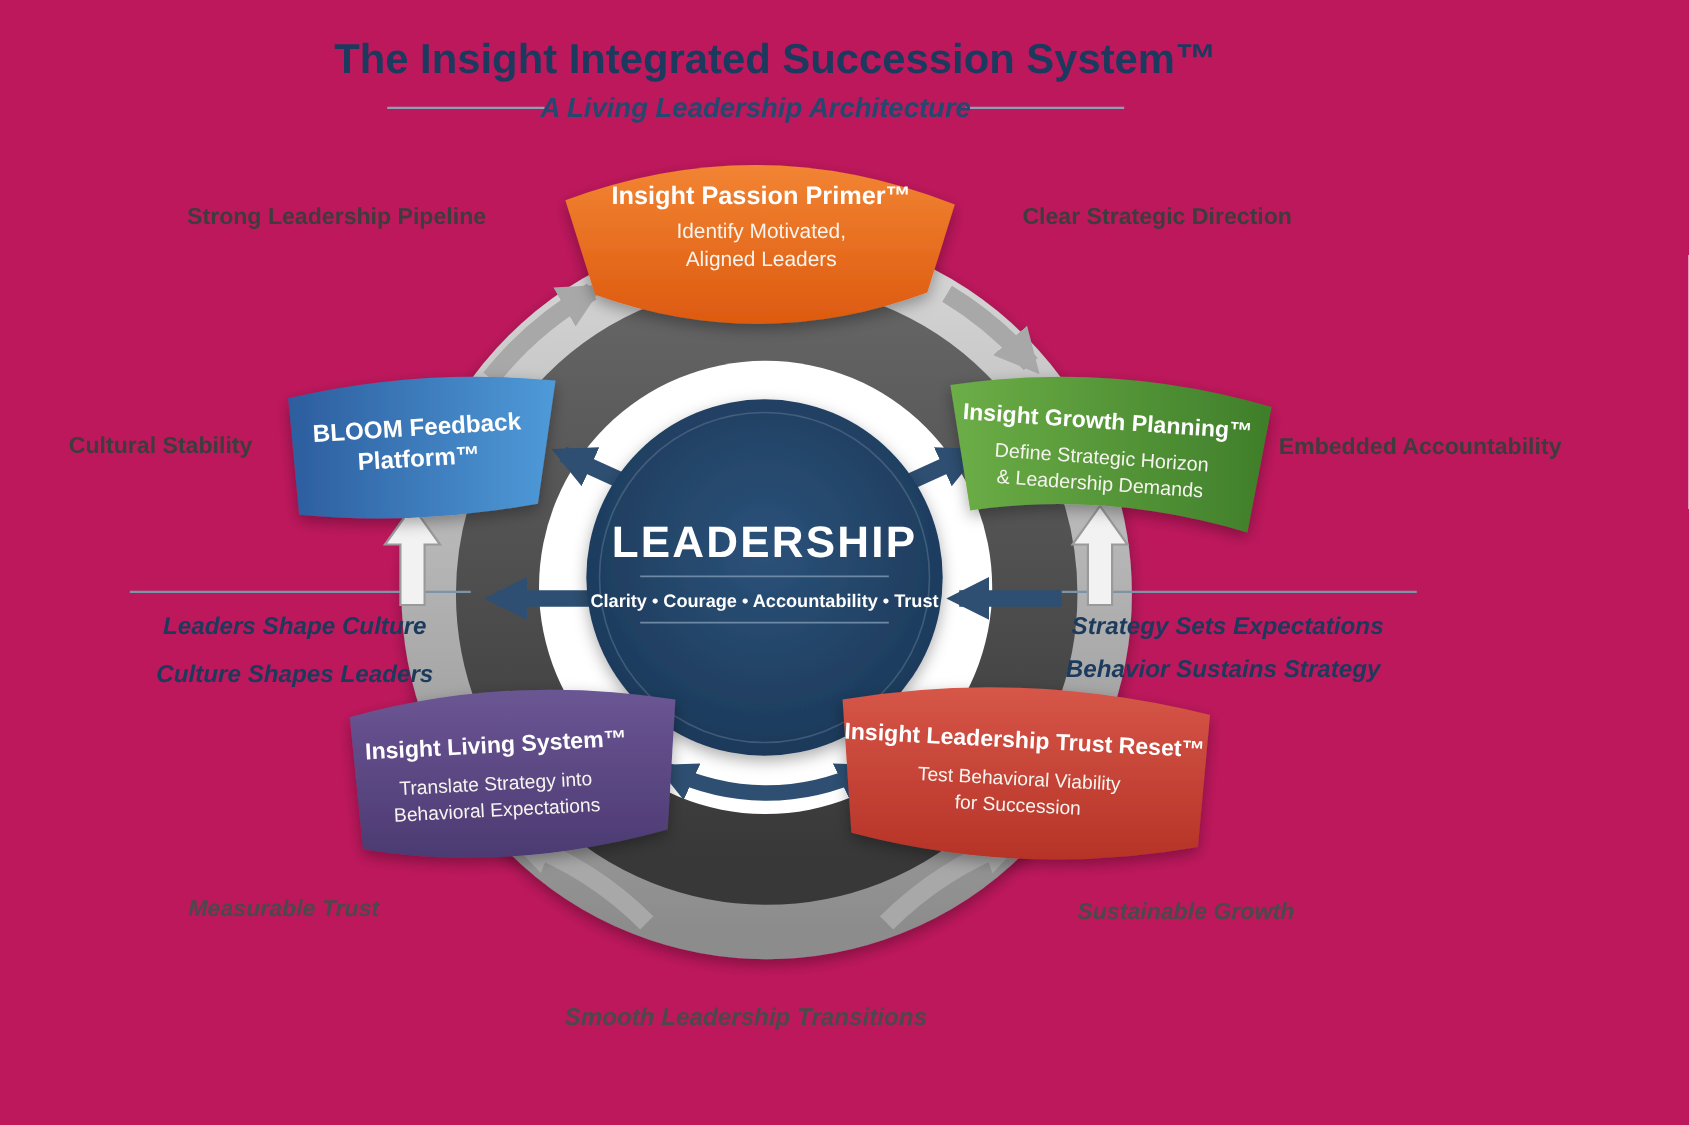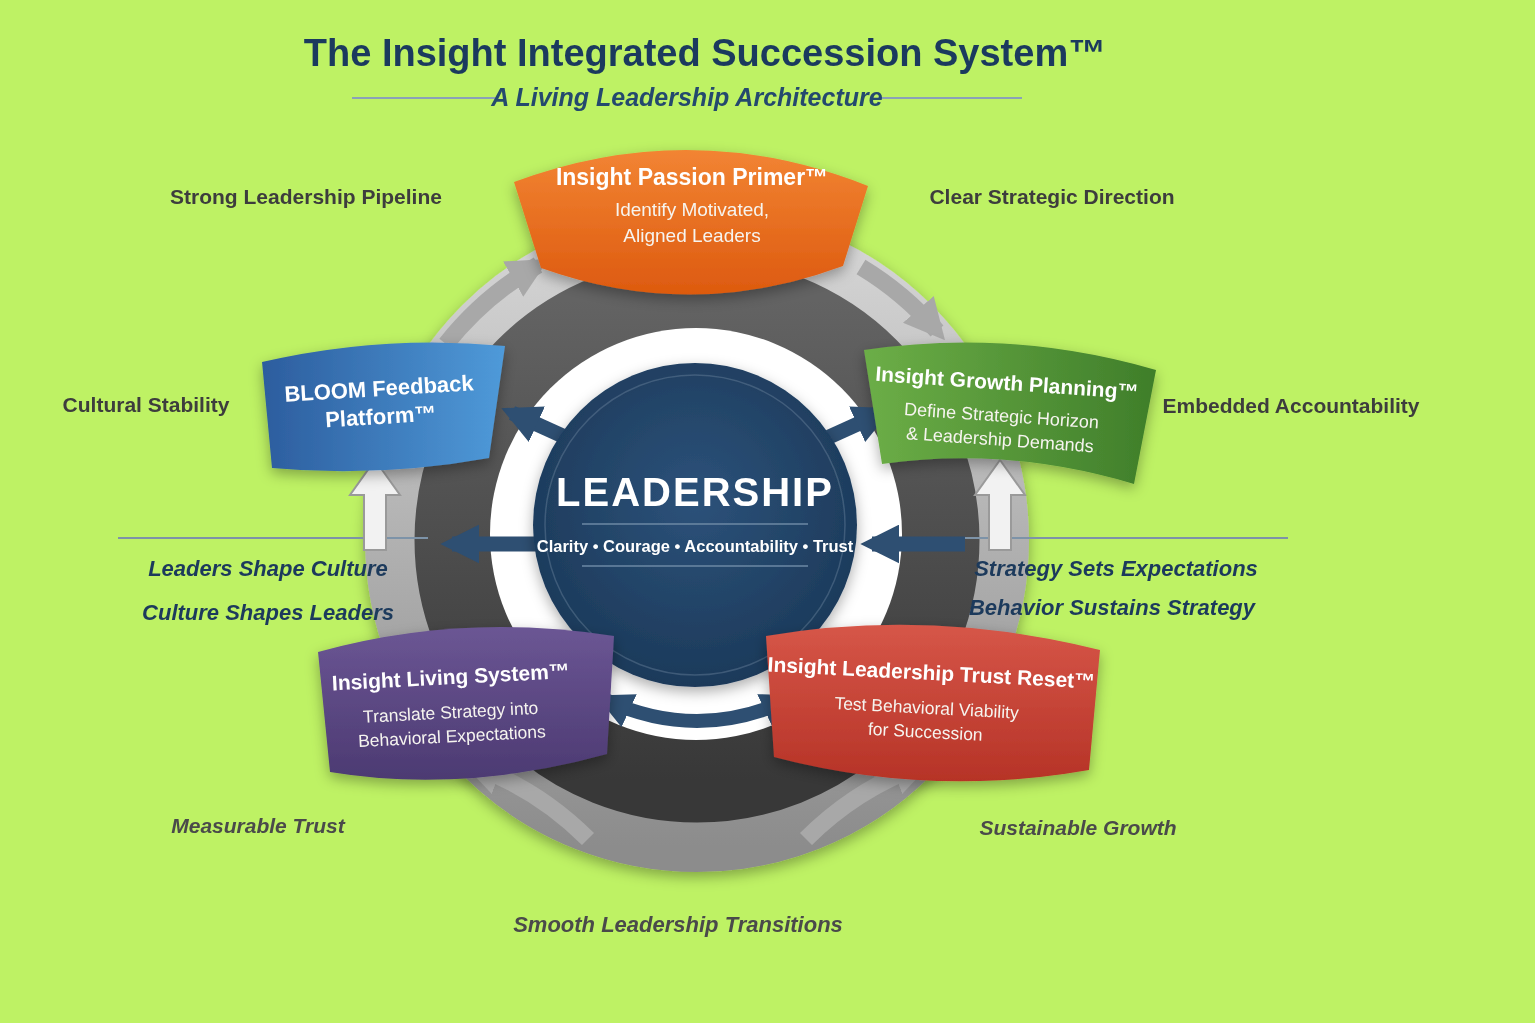--- a/index.html
+++ b/index.html
@@ -1,19 +1,19 @@
 <!DOCTYPE html>
 <html><head>
 <meta charset="utf-8">
 <style>
   html,body{margin:0;padding:0;background:#ffffff;}
   .page{
     position:relative;
     width:1535px;height:1023px;
-    background:#bef264;
+    background:#be185d;
     font-family:"Liberation Sans", sans-serif;
     overflow:hidden;
     text-align:center;
   }
   svg{position:absolute;inset:0;display:block;}
   text{font-family:"Liberation Sans", sans-serif;}
   .seg-title{fill:#ffffff;font-weight:bold;}
   .seg-body{fill:#f6f4ef;}
   .outer-label{fill:#3d3d3d;font-weight:bold;}
   .outer-label-italic{fill:#4a4a4a;font-weight:bold;font-style:italic;}

